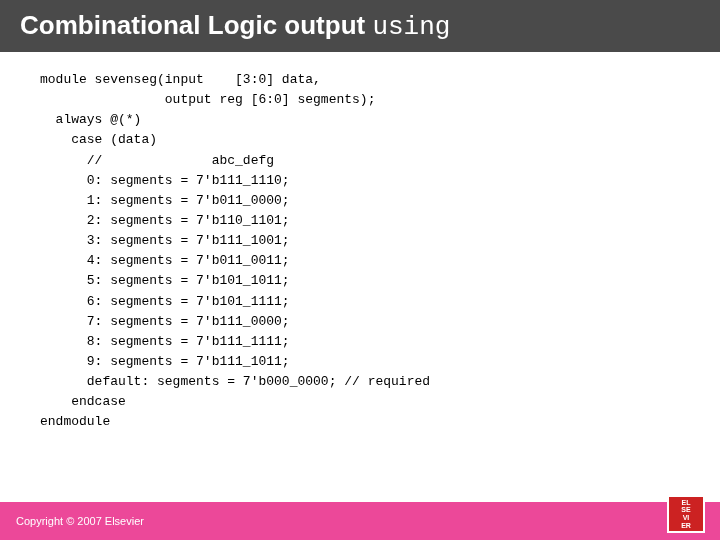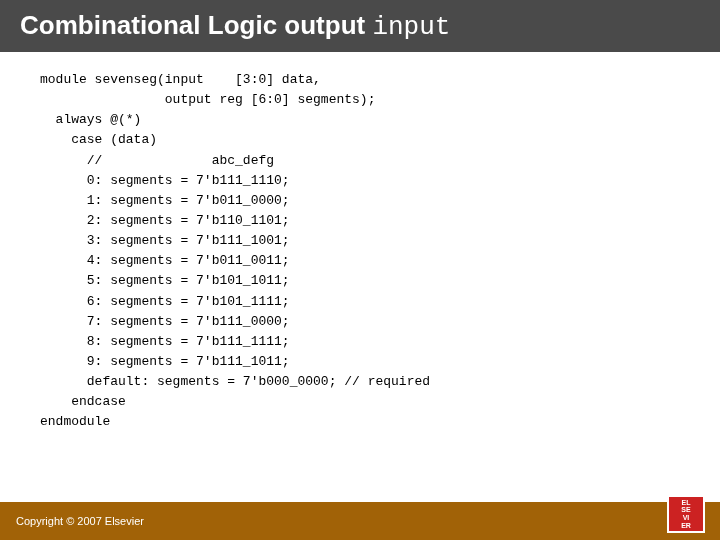--- a/index.html
+++ b/index.html
@@ -47,21 +47,21 @@
       color: #000000;
       line-height: 1.55;
     }
 
     .footer {
       position: absolute;
       bottom: 0;
       left: 0;
       right: 0;
       height: 38px;
-      background: #a16207;
+      background: #ec4899;
       display: flex;
       align-items: center;
       justify-content: space-between;
       padding: 0 16px;
     }
 
     .footer-left {
       color: #ffffff;
       font-size: 11px;
       font-family: Arial, sans-serif;
@@ -108,21 +108,21 @@
       line-height: 1.55;
     }
   </style>
 </head>
 <body>
 
 <div class="slide">
 
   <div class="header">
     <span class="header-title">
-      <span>Combinational Logic output </span><span class="code-word">input</span>
+      <span>Combinational Logic output </span><span class="code-word">using</span>
     </span>
   </div>
 
   <div class="content">
     <pre>module sevenseg(input    [3:0] data,
                 output reg [6:0] segments);
   always @(*)
     case (data)
       //              abc_defg
       0: segments = 7'b111_1110;

